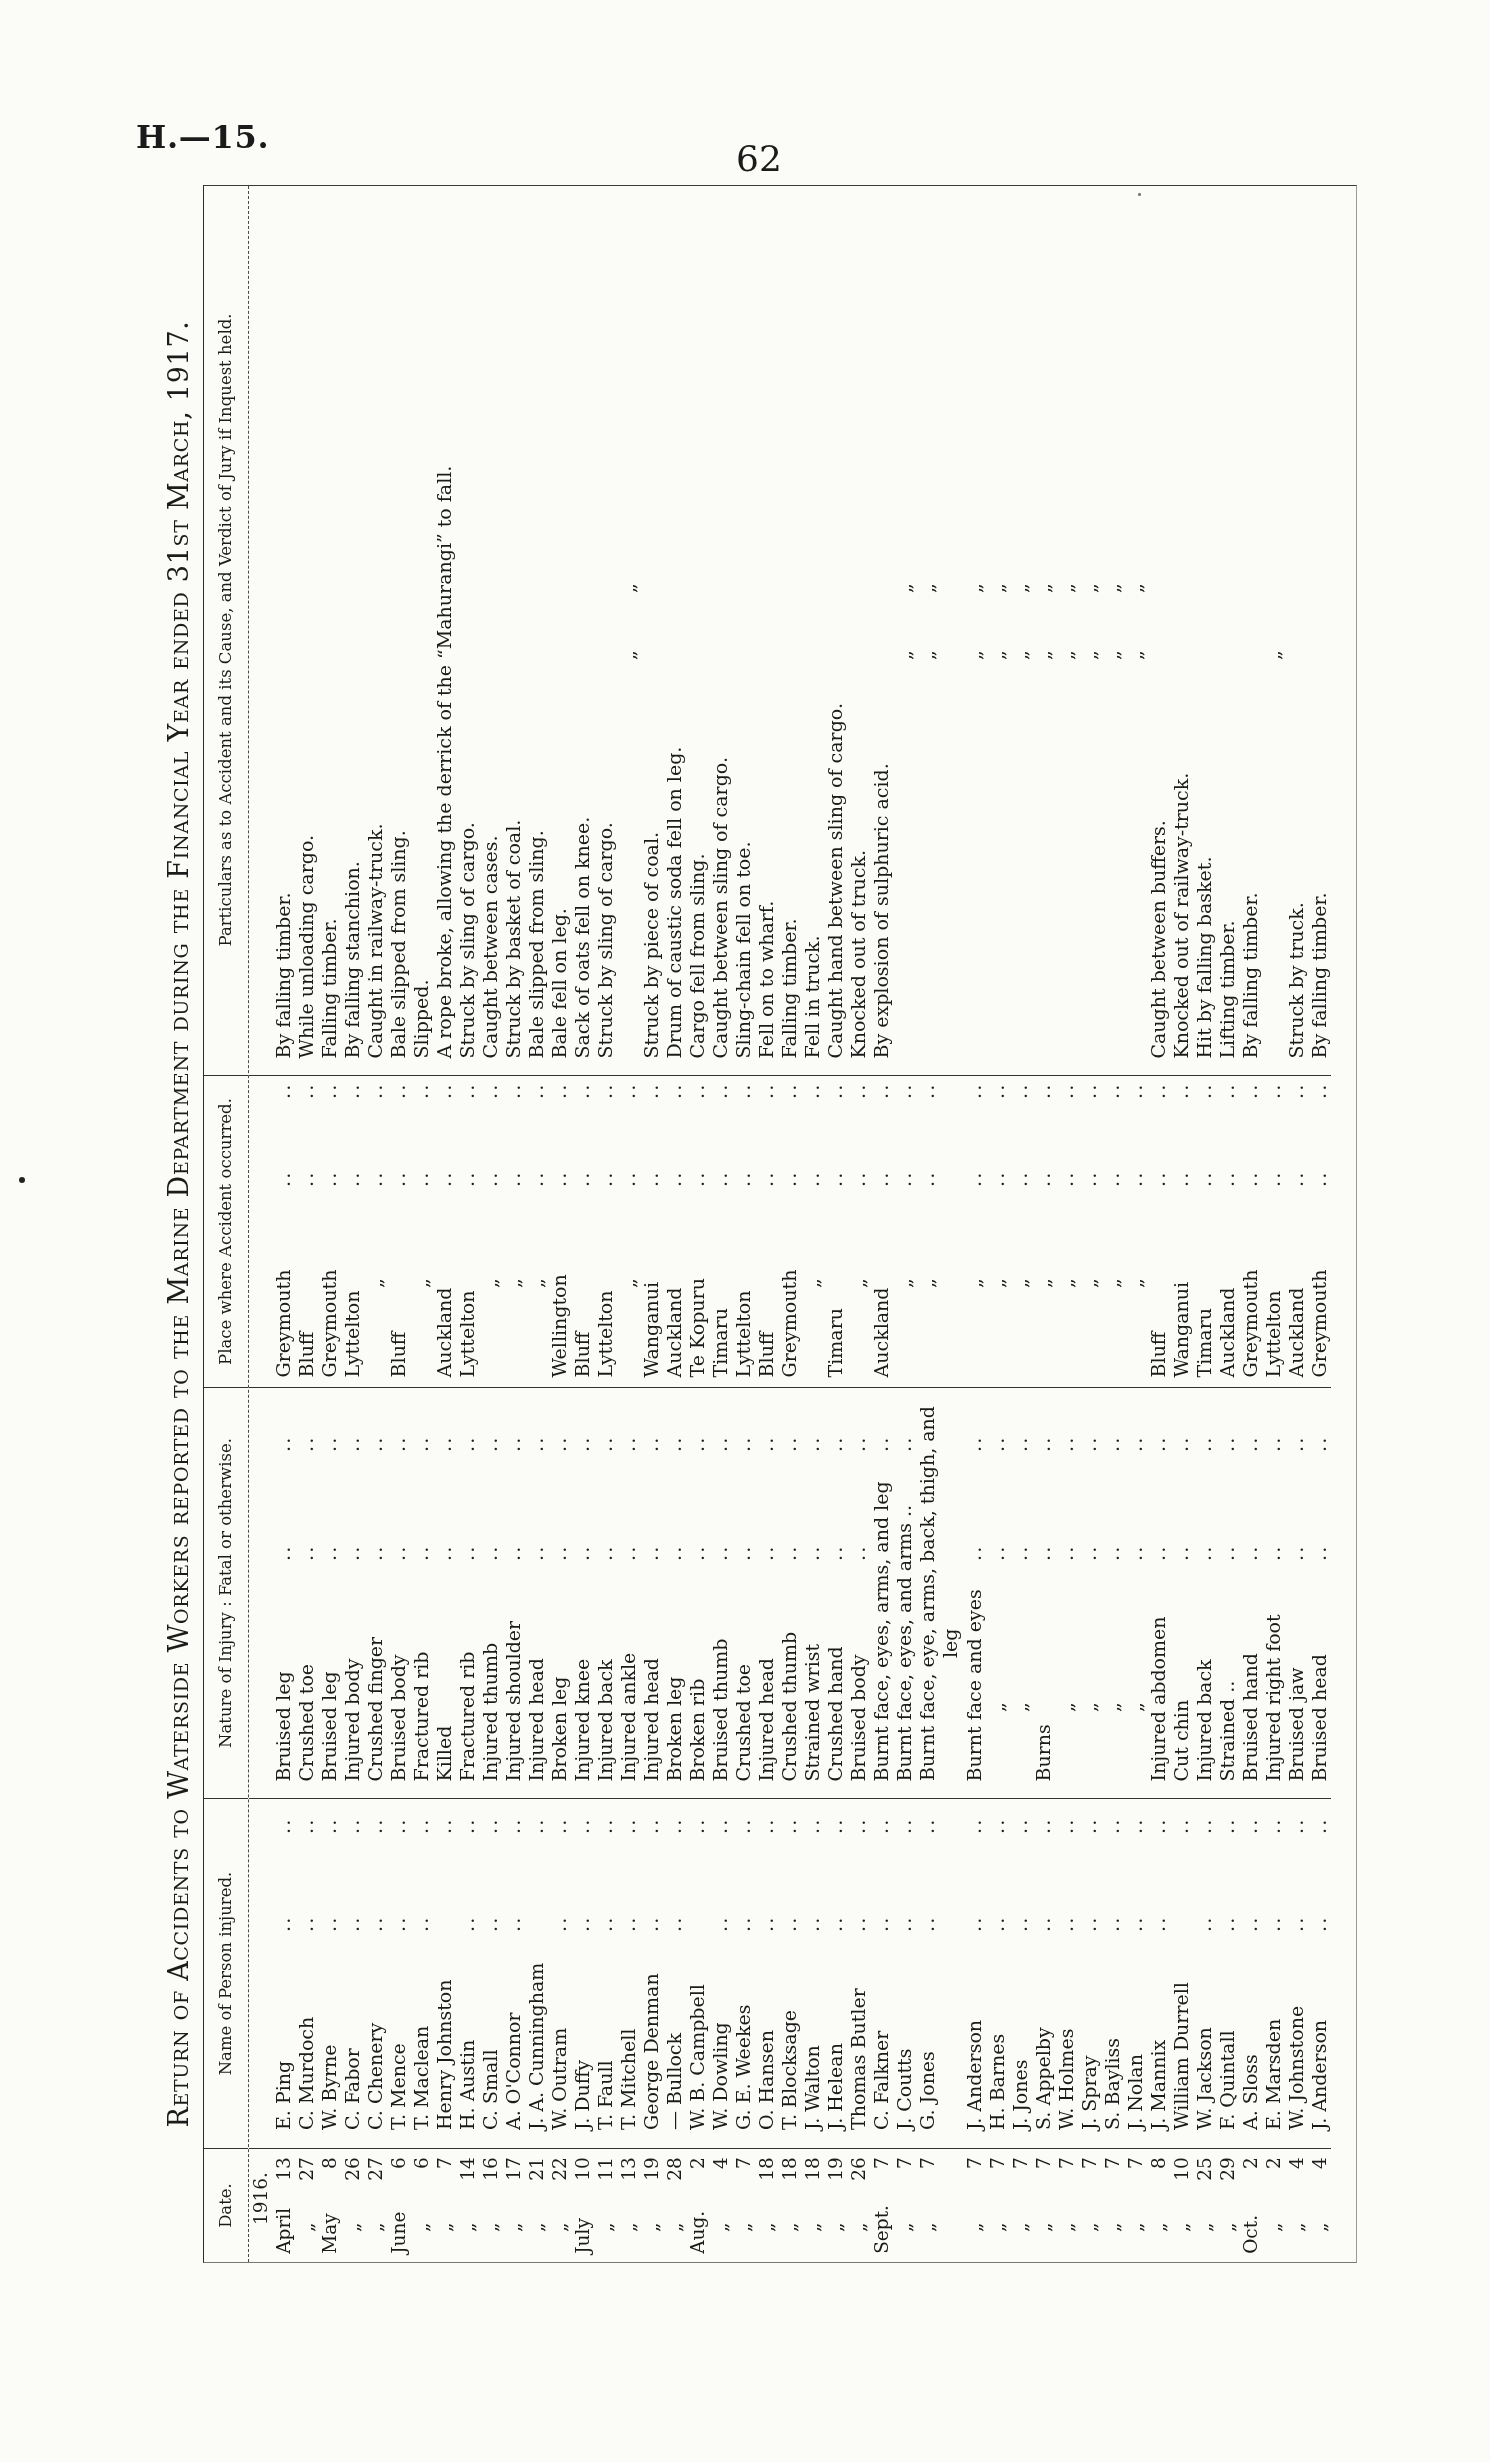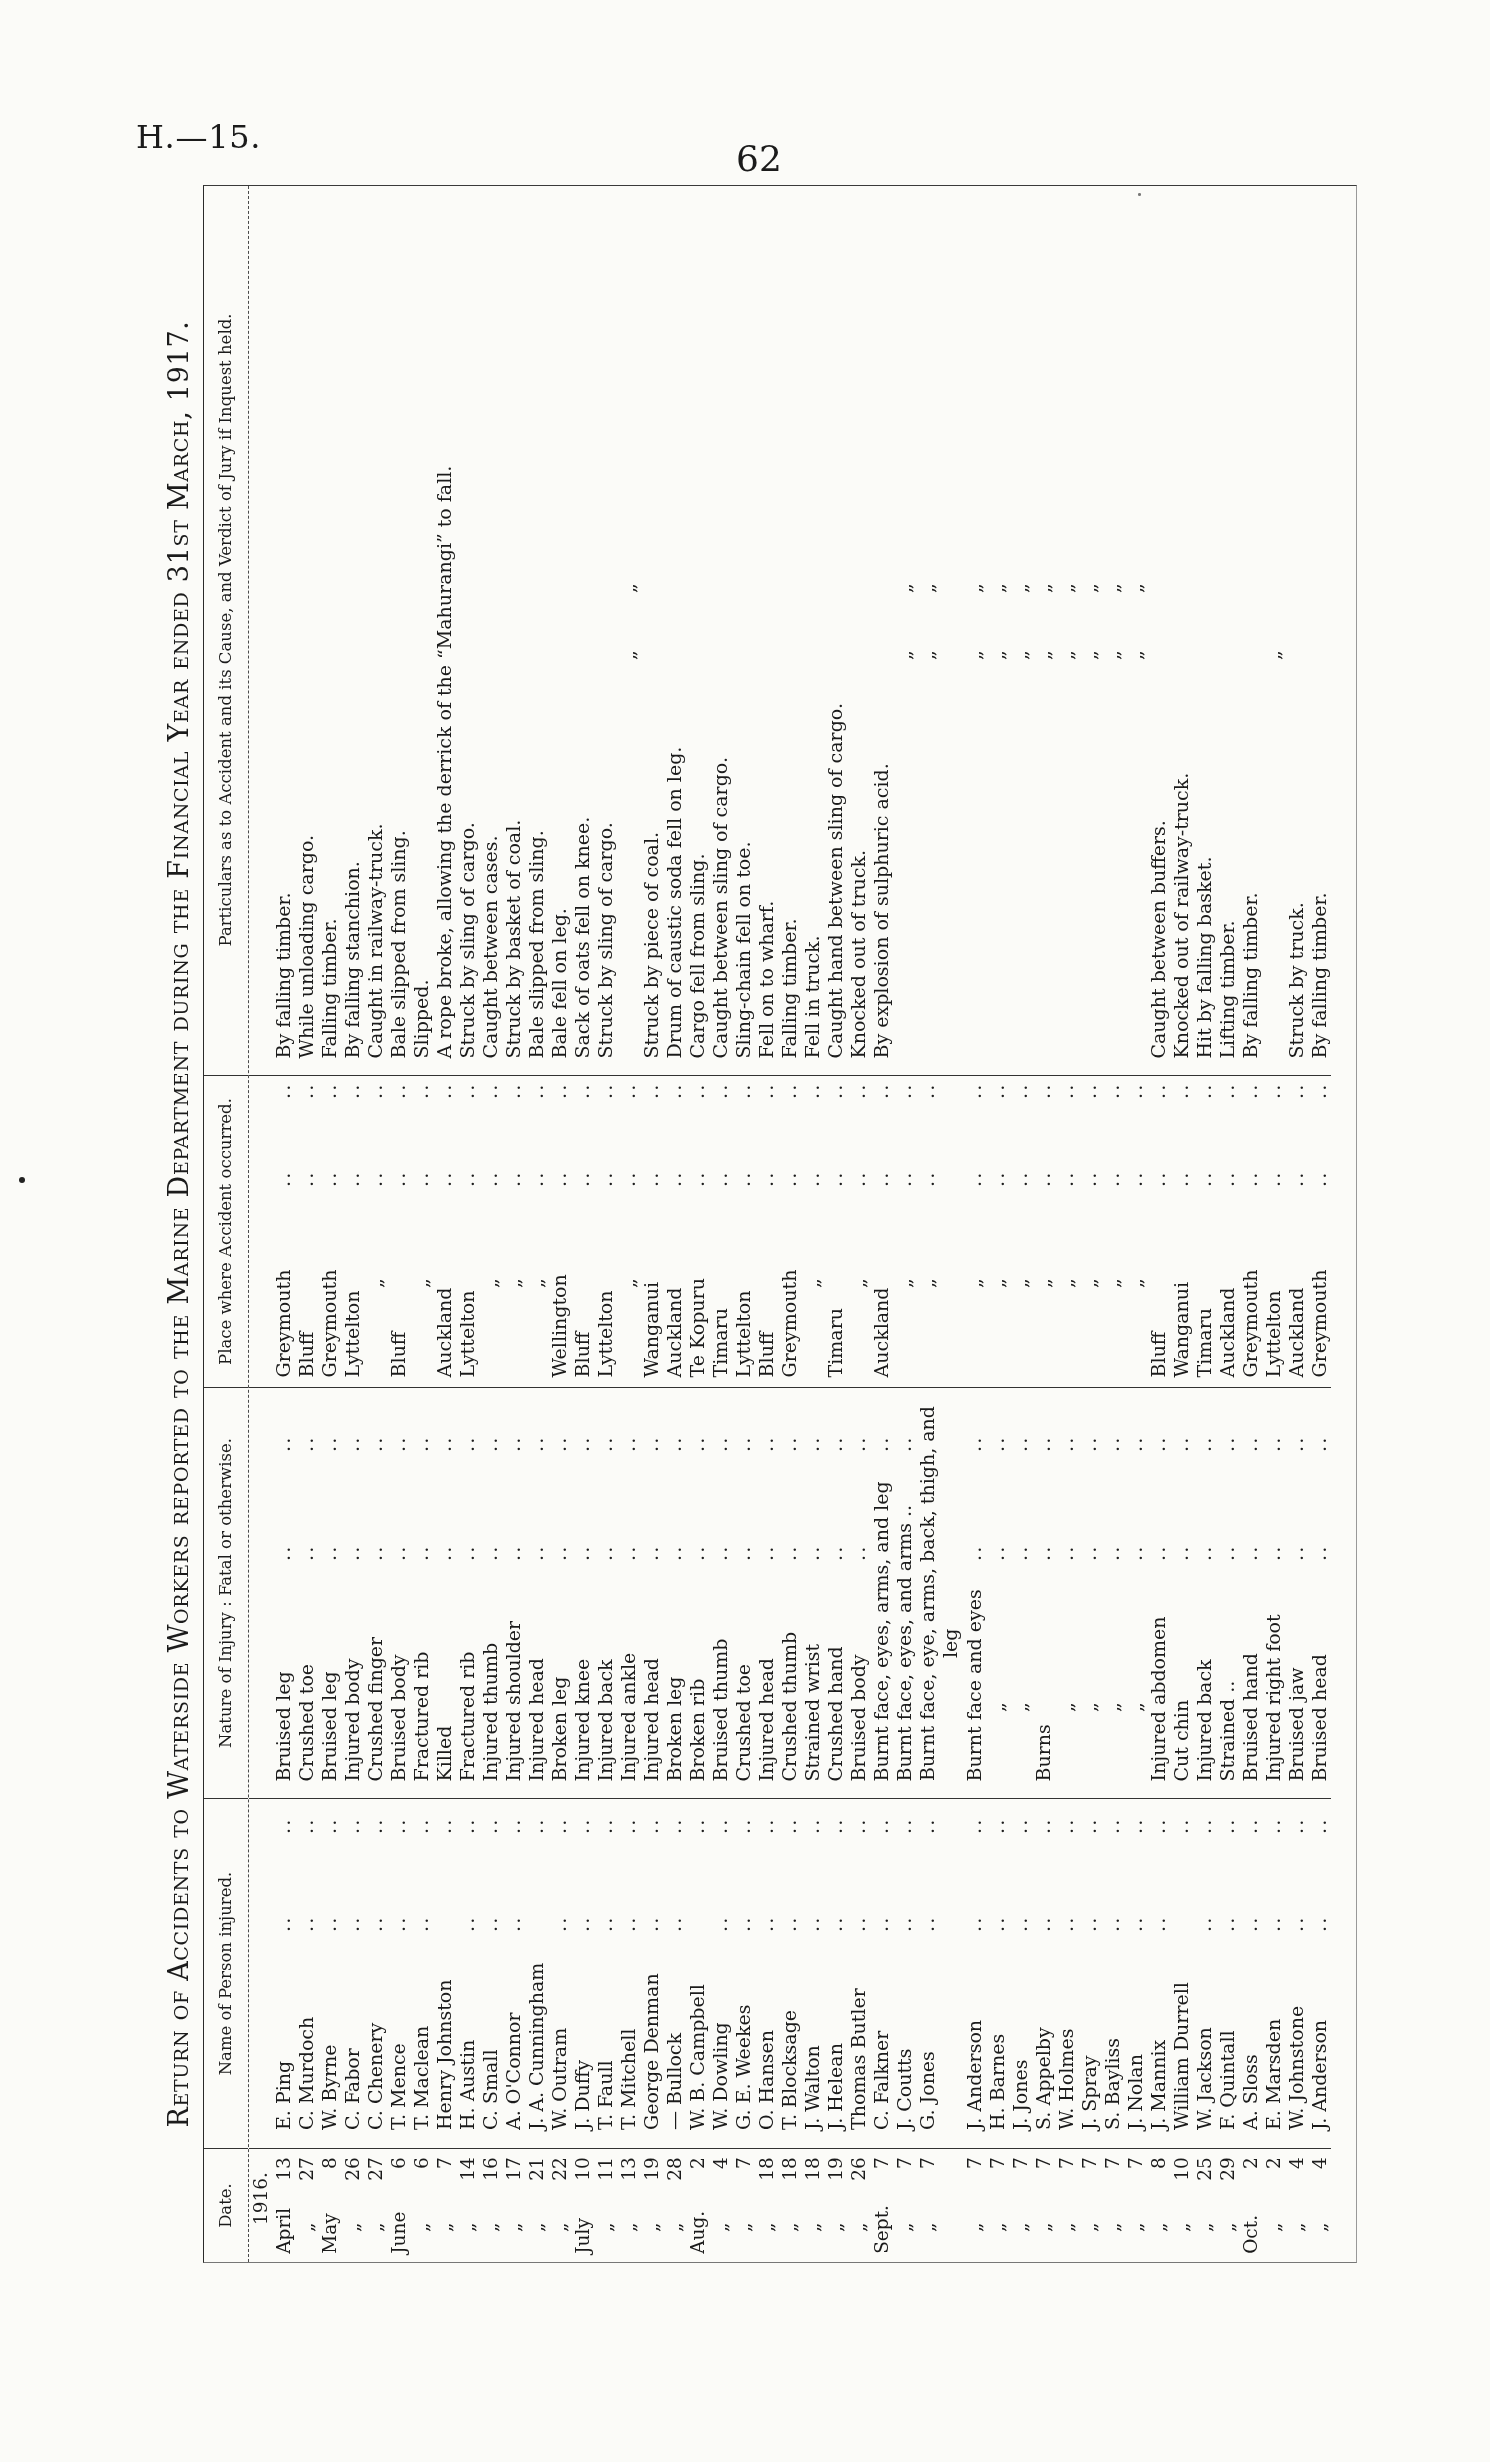--- a/index.html
+++ b/index.html
@@ -1,21 +1,21 @@
 <!DOCTYPE html>
 <html style="font-size:11px"><head>
 <meta charset="utf-8">
 <style>
   html,body{margin:0;padding:0;}
   body{
     width:1490px;height:2462px;position:relative;overflow:hidden;
     background:#fbfbf8;color:#1b1b1b;
     font-family:"DejaVu Serif","Liberation Serif",serif;
   }
-  .page-ref{position:absolute;left:136px;top:118px;font-size:32px;font-weight:normal;letter-spacing:0.7px;}
+  .page-ref{position:absolute;left:136px;top:118px;font-size:32px;font-weight:bold;letter-spacing:0.7px;}
   .page-number{position:absolute;left:736px;top:122px;font-size:36px;margin-top:16px;}
   .speck{position:absolute;background:#222;border-radius:50%;}
   .speck.s1{left:19px;top:1177px;width:6.2px;height:6.2px;}
   .speck.s2{left:1138px;top:193px;width:2.7px;height:2.7px;opacity:.6;}
 
   
   .rot{
     position:absolute;left:154px;top:185px;width:2078px;height:1229px;
     transform-origin:0 0;transform:rotate(-90deg) translateX(-2078px);
   }

